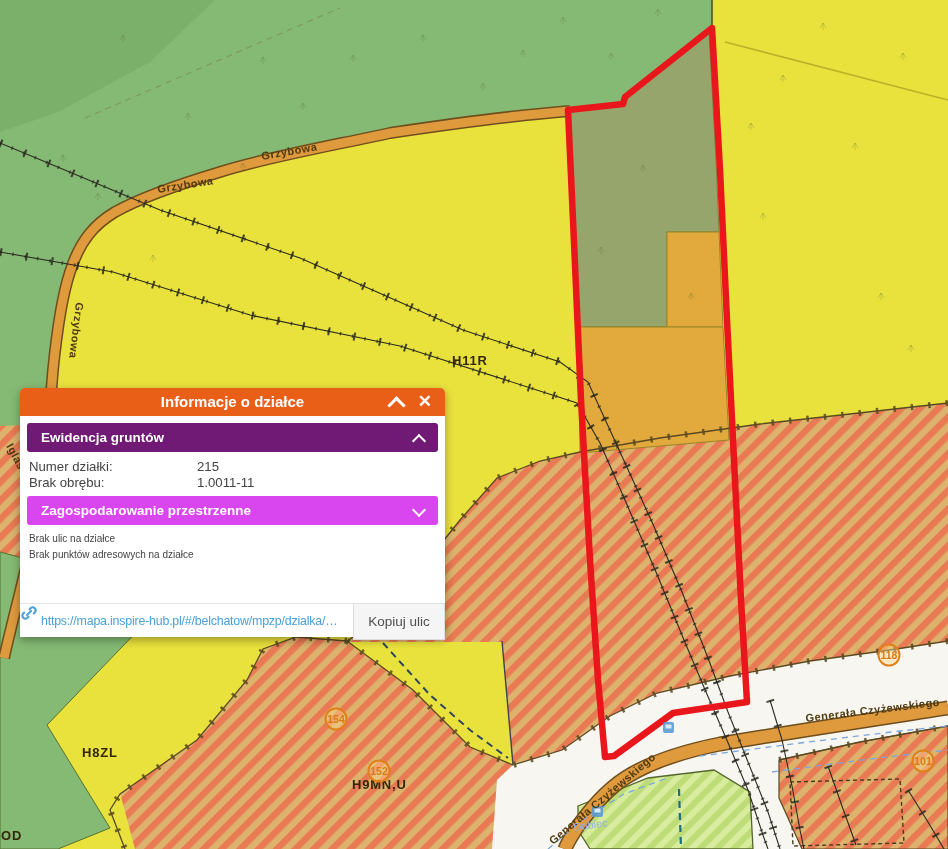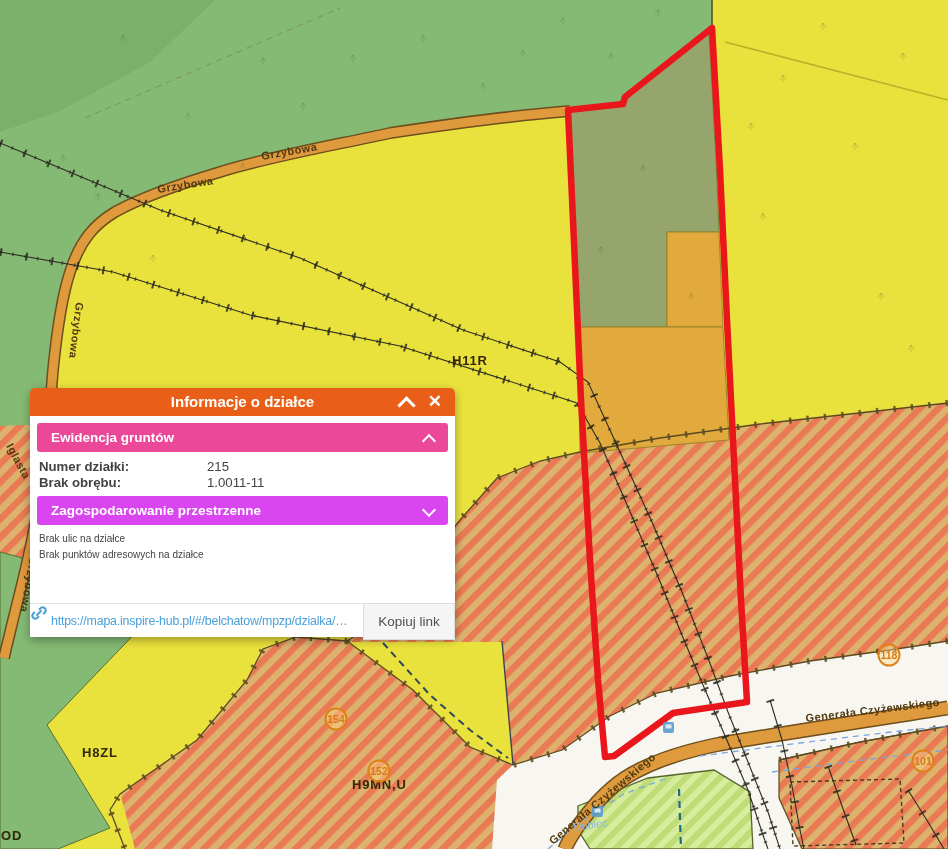--- a/index.html
+++ b/index.html
@@ -1,41 +1,41 @@
 <!DOCTYPE html>
 <html><head>
 <meta charset="utf-8">
 <style>
   html,body{margin:0;padding:0;background:#222;}
   .stage{position:relative;width:948px;height:849px;overflow:hidden;
          font-family:"Liberation Sans",sans-serif;background:#eae23c;}
   .stage svg{position:absolute;left:0;top:0;}
 
   
-  .panel{position:absolute;left:30px;top:388px;width:425px;height:249px;
+  .panel{position:absolute;left:20px;top:388px;width:425px;height:249px;
          background:#fff;z-index:10;box-shadow:0 3px 10px rgba(0,0,0,.35);
          border-radius:6px 6px 0 0;}
   .panel-header{position:relative;height:28px;background:#e95f17;border-radius:5px 5px 0 0;
          color:#fff;font-size:15px;font-weight:bold;text-align:center;line-height:28px;}
   .hdr-chev{position:absolute;right:42px;top:11px;width:10px;height:10px;
          border-left:3px solid #fff;border-top:3px solid #fff;transform:rotate(45deg);cursor:pointer;}
   .hdr-close{position:absolute;right:13px;top:0;color:#fff;font-size:17px;font-weight:bold;
          line-height:28px;cursor:pointer;}
   .panel-body{padding:7px 7px 0 7px;position:relative;}
-  .bar{position:relative;height:29px;border-radius:3px;background:#ec4899;color:#fff;
+  .bar{position:relative;height:29px;border-radius:3px;background:#701a75;color:#fff;
        font-size:13.5px;font-weight:bold;line-height:29px;padding-left:14px;
        margin-bottom:5px;cursor:pointer;box-sizing:border-box;}
   .bar.light{background:#d946ef;}
   .bar .chv{position:absolute;right:14px;width:8px;height:8px;
         border-left:2.5px solid #fff;border-top:2.5px solid #fff;}
   .chv.up{top:13px;transform:rotate(45deg);}
   .chv.down{top:9px;transform:rotate(225deg);}
   .rows{padding:2px 0 5px 2px;font-size:13.2px;color:#434343;}
   .rows .r{line-height:16px;}
-  .rows .lab{display:inline-block;width:168px;font-weight:bold;}
+  .rows .lab{display:inline-block;width:168px;font-weight:normal;}
   .addr-lines{font-size:10px;color:#434343;padding:1px 0 0 2px;}
   .addr-lines div{line-height:16px;}
   .link-row{position:absolute;left:0;right:0;bottom:0;height:34px;border-top:1px solid #e4e4e4;
         display:flex;align-items:center;padding-left:12px;box-sizing:border-box;background:#fff;}
   .link-url{color:#4aa0d8;font-size:12.4px;letter-spacing:-.2px;white-space:nowrap;overflow:hidden;
         text-overflow:ellipsis;width:298px;margin-left:9px;cursor:pointer;}
   .copy-btn{position:absolute;right:0;top:-1px;height:35px;width:90px;background:#f5f5f5;
         border:1px solid #ddd;color:#4f4f4f;font-size:13.5px;display:flex;align-items:center;
         justify-content:center;cursor:pointer;font-family:"Liberation Sans",sans-serif;}
 
@@ -213,16 +213,16 @@
   </div>
   <div class="link-row">
     <svg width="18" height="18" viewBox="0 0 18 18">
       <g stroke="#4aa0d8" stroke-width="2.1" fill="none" stroke-linecap="round">
         <path d="M7 11 L11 7"></path>
         <path d="M9.6 5.2 l1.2-1.2 a3 3 0 0 1 4.2 4.2 L13.8 9.4"></path>
         <path d="M8.4 12.8 l-1.2 1.2 a3 3 0 0 1 -4.2 -4.2 L4.2 8.6"></path>
       </g>
     </svg>
     <span class="link-url">https://mapa.inspire-hub.pl/#/belchatow/mpzp/dzialka/10…</span>
-    <span class="copy-btn">Kopiuj link</span>
+    <span class="copy-btn">Kopiuj ulic</span>
   </div>
 </div>
 </div>
 
 </body></html>

